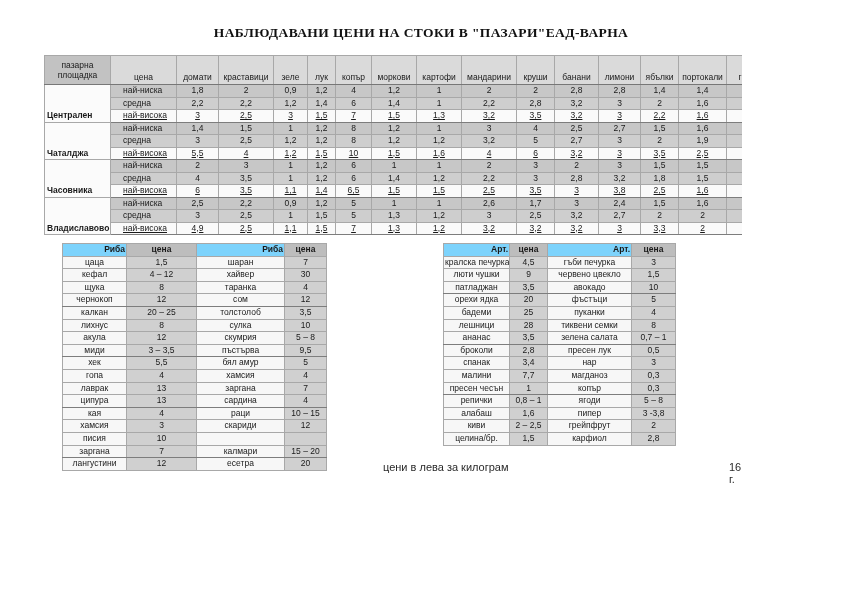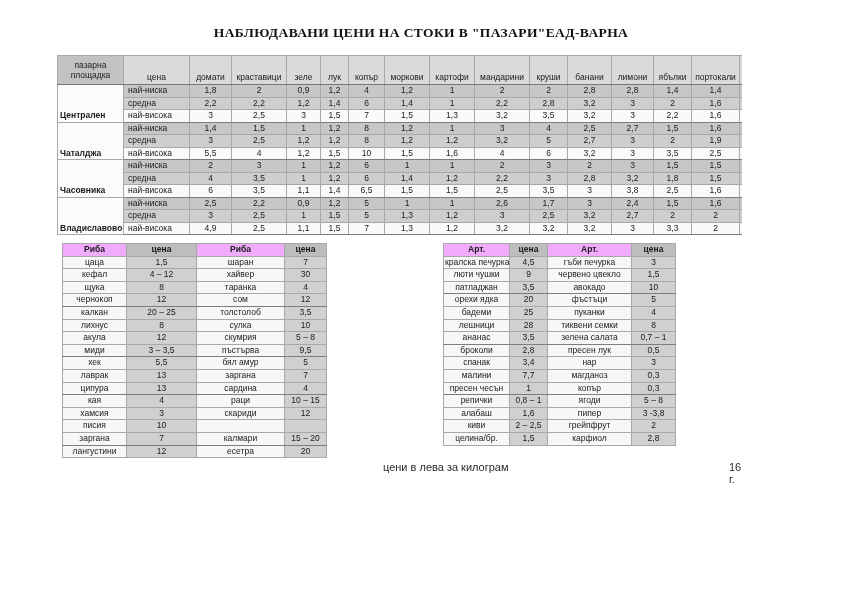--- a/index.html
+++ b/index.html
@@ -9,34 +9,34 @@
   }
   .title{
     position:absolute;top:25px;left:0;width:842px;text-align:center;
     font-family:"Liberation Serif", serif;font-size:13.5px;font-weight:bold;
     letter-spacing:0.4px;color:#111;
   }
   table{border-collapse:collapse;table-layout:fixed;}
   td,th{border:1px solid #a8a8a8;padding:0 1px;text-align:center;vertical-align:middle;
     overflow:hidden;white-space:nowrap;font-weight:normal;}
   
-  .main{position:absolute;left:57px;top:55px;width:733px;font-size:8.5px;border:1px solid #8a8a8a;}
+  .main{position:absolute;left:44px;top:55px;width:733px;font-size:8.5px;border:1px solid #8a8a8a;}
   .main thead th{height:26px;vertical-align:bottom;padding-bottom:2px;background:#dadada;border-bottom:1.5px solid #777;}
   .main thead th.corner{background:#c2c2c2;vertical-align:middle;padding-bottom:0;}
   .main td{height:11.5px;line-height:11.5px;}
   .main td.market{background:#fbfbfb;text-align:left;font-weight:bold;vertical-align:bottom;padding-left:2px;margin-top:45px;}
-  .main td.level{text-align:left;padding-left:4px;}
+  .main td.level{text-align:left;padding-left:12px;}
   .main .r-low{background:#c7c7c7;}
   .main .r-mid{background:#cecece;}
-  .main .r-high{background:#fafafa;}
+  .main .r-high{background:#fafafa;text-decoration:underline;}
   .main tr.group-end td{border-bottom:1.5px solid #7d7d7d;}
   
   .side{position:absolute;font-size:8.5px;border:1px solid #8a8a8a;}
   .side th{font-weight:bold;}
-  .side th.name-h{background:#f0abfc;}
+  .side th.name-h{background:#7dd3fc;text-align:right;}
   .side th.price-h{background:#bdbdbd;}
   .side td.name{background:#f7f7f7;}
   .side td.price{background:#d0d0d0;}
   .side td,.side th{height:11.6px;line-height:11.6px;}
   .side tr.group-end td{border-bottom:1.5px solid #7d7d7d;}
   #fish-table{left:62px;top:243px;width:264px;}
   #art-table{left:443px;top:243px;width:232px;}
   .footnote{position:absolute;font-size:11px;color:#2a2a2a;}
   #unit-note{left:383px;top:461px;}
   #report-date{left:729px;top:461px;}
@@ -366,20 +366,26 @@
           <td class="name">пъстърва</td>
           <td class="price">9,5</td>
         </tr>
         <tr>
           <td class="name">хек</td>
           <td class="price">5,5</td>
           <td class="name">бял амур</td>
           <td class="price">5</td>
         </tr>
         <tr>
+          <td class="name">гопа</td>
+          <td class="price">4</td>
+          <td class="name">хамсия</td>
+          <td class="price">4</td>
+        </tr>
+        <tr>
           <td class="name">лаврак</td>
           <td class="price">13</td>
           <td class="name">заргана</td>
           <td class="price">7</td>
         </tr>
         <tr class="group-end">
           <td class="name">ципура</td>
           <td class="price">13</td>
           <td class="name">сардина</td>
           <td class="price">4</td>

